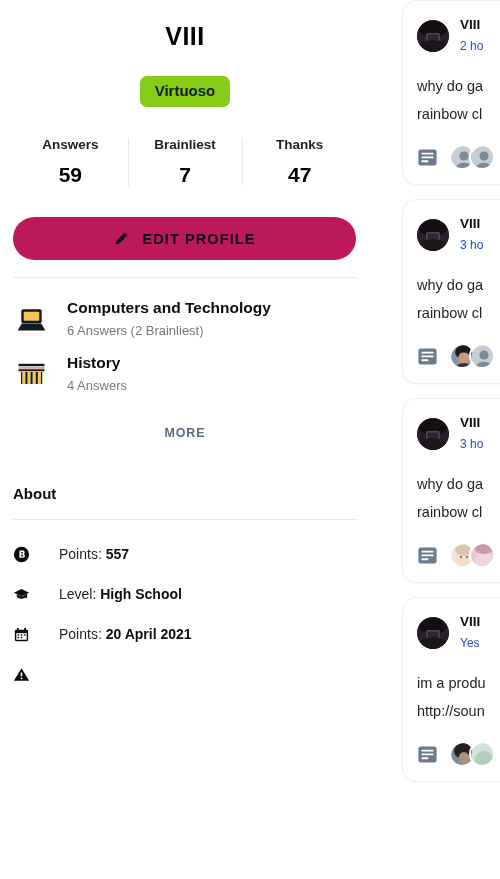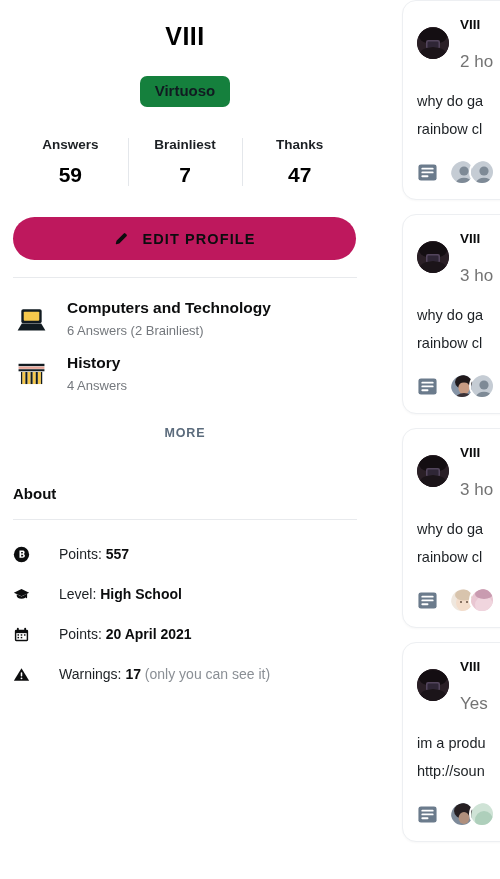--- a/index.html
+++ b/index.html
@@ -23,21 +23,21 @@
     font-size: 25px;
     font-weight: 700;
     letter-spacing: 0.5px;
     color: #000;
     margin-top: 20px;
     line-height: 32px;
   }
 
   .rank-wrap { display:flex; justify-content:center; margin-top: 24px; }
   .rank-badge {
-    background: #15803d;
+    background: #84cc16;
     color: #111b21;
     font-size: 15px;
     font-weight: 700;
     padding: 7px 15px 8px;
     border-radius: 7px;
     line-height: 16px;
   }
 
   .stats {
     display: flex;
@@ -184,24 +184,24 @@
   }
   .card-head-text { min-width: 0; }
   .card-author {
     font-size: 13.5px;
     font-weight: 700;
     color: #0c0d0e;
     line-height: 17px;
     white-space: nowrap;
   }
   .card-time {
-    font-size: 17px;
-    color: #737373;
+    font-size: 12px;
+    color: #1d4ed8;
     line-height: 17px;
-    margin-top: 20px;
+    margin-top: 5px;
     white-space: nowrap;
   }
   .card-body {
     margin-top: 17px;
     font-size: 14.5px;
     color: #1c2024;
     line-height: 28px;
     white-space: nowrap;
   }
   .card-foot {
@@ -349,21 +349,20 @@
       </div>
 
       <div class="about-row">
         <span>
           <svg class="about-icon" viewBox="0 0 20 20">
             <path d="M10 2.6 19 17.4H1z" fill="#0c0d0e"></path>
             <rect x="9.1" y="7.4" width="1.8" height="5" rx="0.9" fill="#fff"></rect>
             <circle cx="10" cy="14.5" r="1.1" fill="#fff"></circle>
           </svg>
         </span>
-        <div class="about-text"><span>Warnings: </span><b>17</b><span class="about-note"> (only you can see it)</span></div>
       </div>
 
     </div>
   </div>
 
   <div class="feed-col">
 
     <div class="feed-card">
       <div class="card-head">
         <span class="avatar">

